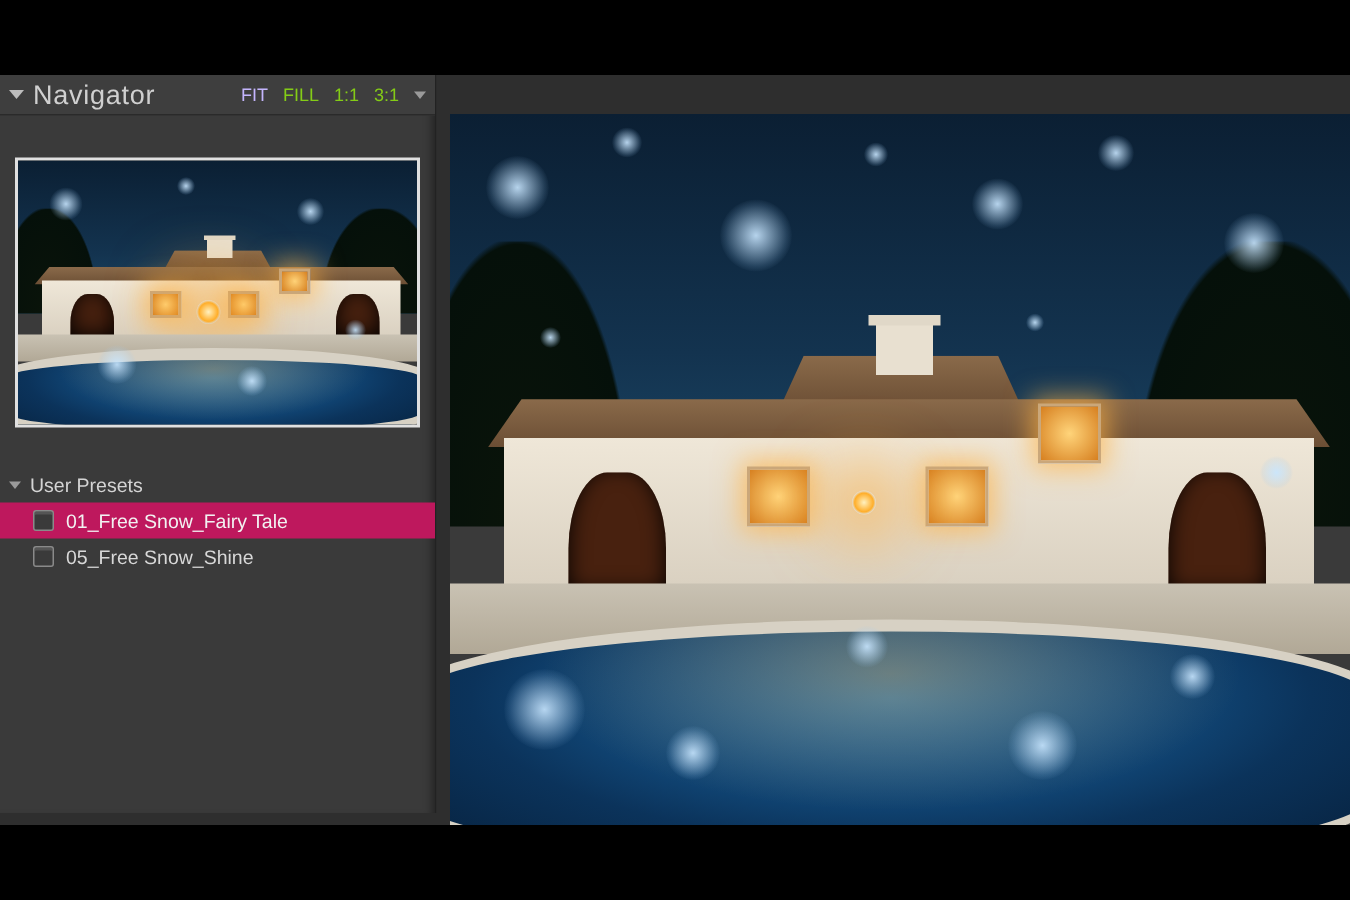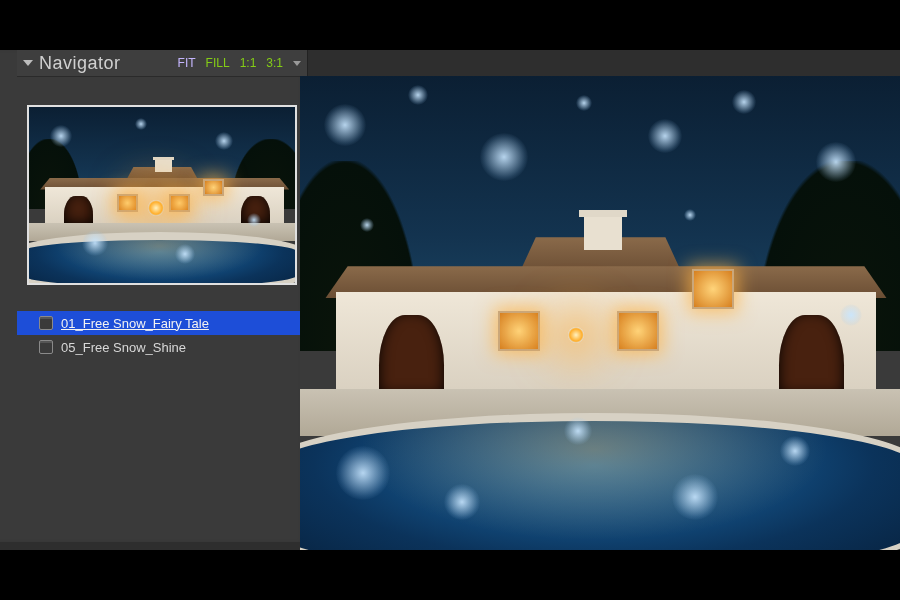--- a/index.html
+++ b/index.html
@@ -1,31 +1,31 @@
 <!DOCTYPE html>
 <html><head>
 <meta charset="utf-8">
 <style>
   html,body{margin:0;padding:0;width:900px;height:600px;overflow:hidden;background:#000;font-family:"Segoe UI",Arial,sans-serif;font-size:13px;color:#c8c8c8;}
   .app{position:absolute;left:0;top:50px;width:900px;height:500px;background:#2e2e2e;}
-  .sidebar{position:absolute;left:0;top:0;width:290px;height:492px;background:#3a3a3a;border-right:1px solid #222;box-shadow: inset -6px 0 6px -4px rgba(0,0,0,0.4); padding-left: 17px;}
+  .sidebar{position:absolute;left:0;top:0;width:290px;height:492px;background:#3a3a3a;border-right:1px solid #222;box-shadow: inset -6px 0 6px -4px rgba(0,0,0,0.4);}
   .nav-header{display:flex;align-items:center;height:26px;padding:0 6px;color:#bdbdbd;border-bottom:1px solid #2a2a2a;background:#3e3e3e;}
   .tri{display:inline-block;border-style:solid;}
   .tri-down{border-width:6px 5px 0 5px;border-color:#bdbdbd transparent transparent transparent;}
   .tri-down-sm{border-width:5px 4px 0 4px;border-color:#9a9a9a transparent transparent transparent;}
   .nav-title{font-size:18px;font-weight:300;letter-spacing:0.5px;margin-left:6px;flex:1;color:#d0d0d0;}
   .zoom-group{display:flex;gap:10px;font-size:12px;align-items:center;}
   .zoom-opt{color:#84cc16;cursor:pointer;}
   .zoom-opt.sel{color:#c4b5fd;}
   .nav-preview{margin:28px 10px 14px 10px;height:176px;border:2px solid #e0e0e0;position:relative;overflow:hidden;}
   .preset-list{padding:4px 0 0 0;}
   .section-header{display:flex;align-items:center;height:24px;padding:0 6px;color:#d4d4d4;cursor:pointer;}
   .section-header .tri{margin-right:6px;}
   .preset-item{display:flex;align-items:center;height:24px;padding:0 6px 0 22px;color:#d8d8d8;cursor:pointer;white-space:nowrap;overflow:hidden;text-overflow:ellipsis;}
-  .preset-item.selected{background:#1d4ed8;color:#f2f2f2;text-decoration:underline;}
+  .preset-item.selected{background:#be185d;color:#f2f2f2;}
   .preset-icon{display:inline-block;width:12px;height:12px;margin-right:8px;background:#3a3a3a;border:1px solid #8a8a8a;border-radius:2px;box-shadow:inset 0 2px 0 #555;flex:0 0 12px;}
   .gap{height:8px;}
   .main-preview{position:absolute;left:300px;top:26px;right:0;bottom:0;background:#3a3a3a;overflow:hidden;}
   
   .photo{position:absolute;inset:0;overflow:hidden;}
   .sky{position:absolute;left:0;right:0;top:0;height:56%;background:linear-gradient(#0b1f33,#13334f 60%,#1c4867);}
   .trees{position:absolute;top:18%;height:40%;background:radial-gradient(ellipse at 50% 100%,#0a140a 0%,#05100a 70%,transparent 72%);}
   .trees.l{left:-5%;width:25%;}
   .trees.r{right:-6%;width:30%;}
   .house{position:absolute;left:6%;right:4%;top:34%;height:34%;}
@@ -93,20 +93,24 @@
         <div class="snow" style="left:40%;top:6%;width:12px;height:12px"></div>
         <div class="snow" style="left:70%;top:14%;width:18px;height:18px"></div>
         <div class="snow" style="left:20%;top:70%;width:26px;height:26px"></div>
         <div class="snow" style="left:55%;top:78%;width:20px;height:20px"></div>
         <div class="snow" style="left:82%;top:60%;width:14px;height:14px"></div>
       </div>
     </div>
 
     <div class="preset-list">
       <div class="gap"></div>
+      <div class="section-header">
+        <span class="tri tri-down-sm"></span>
+        <span>User Presets</span>
+      </div>
       <div class="preset-item selected">
         <span class="preset-icon"></span>
         <span>01_Free Snow_Fairy Tale</span>
       </div>
       <div class="preset-item">
         <span class="preset-icon"></span>
         <span>05_Free Snow_Shine</span>
       </div>
     </div>
   </div>

